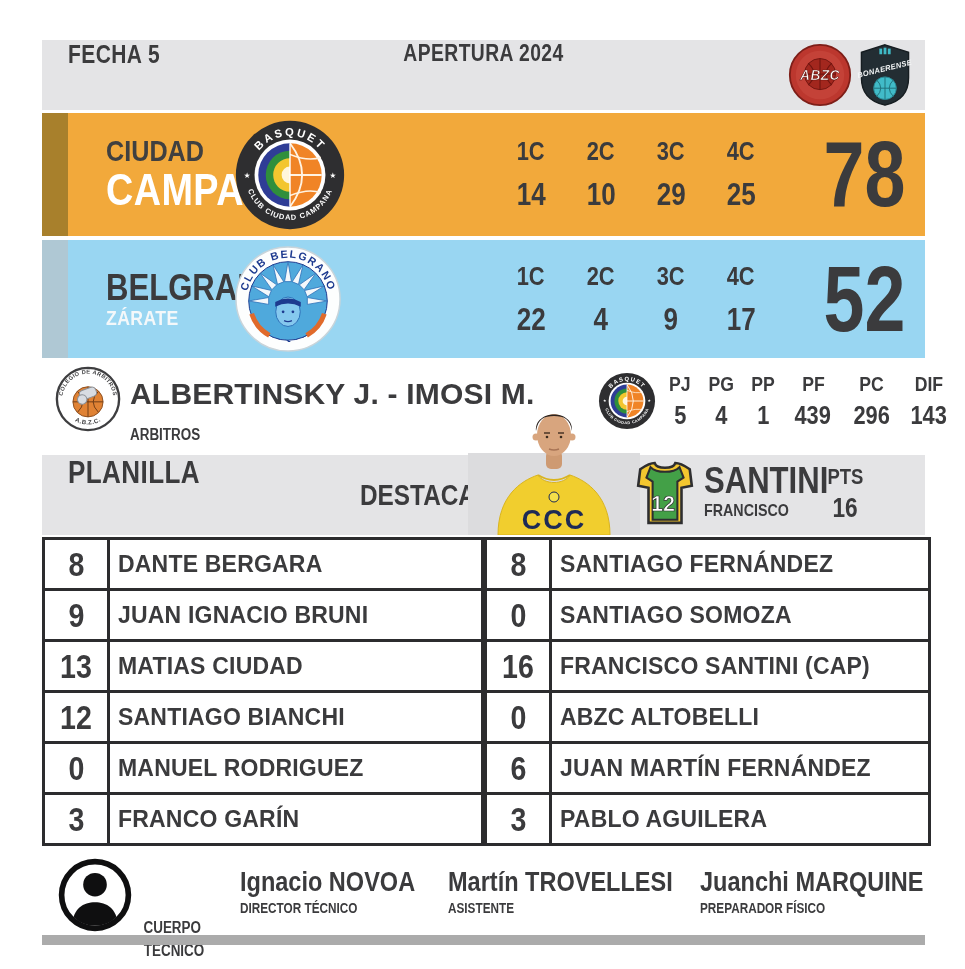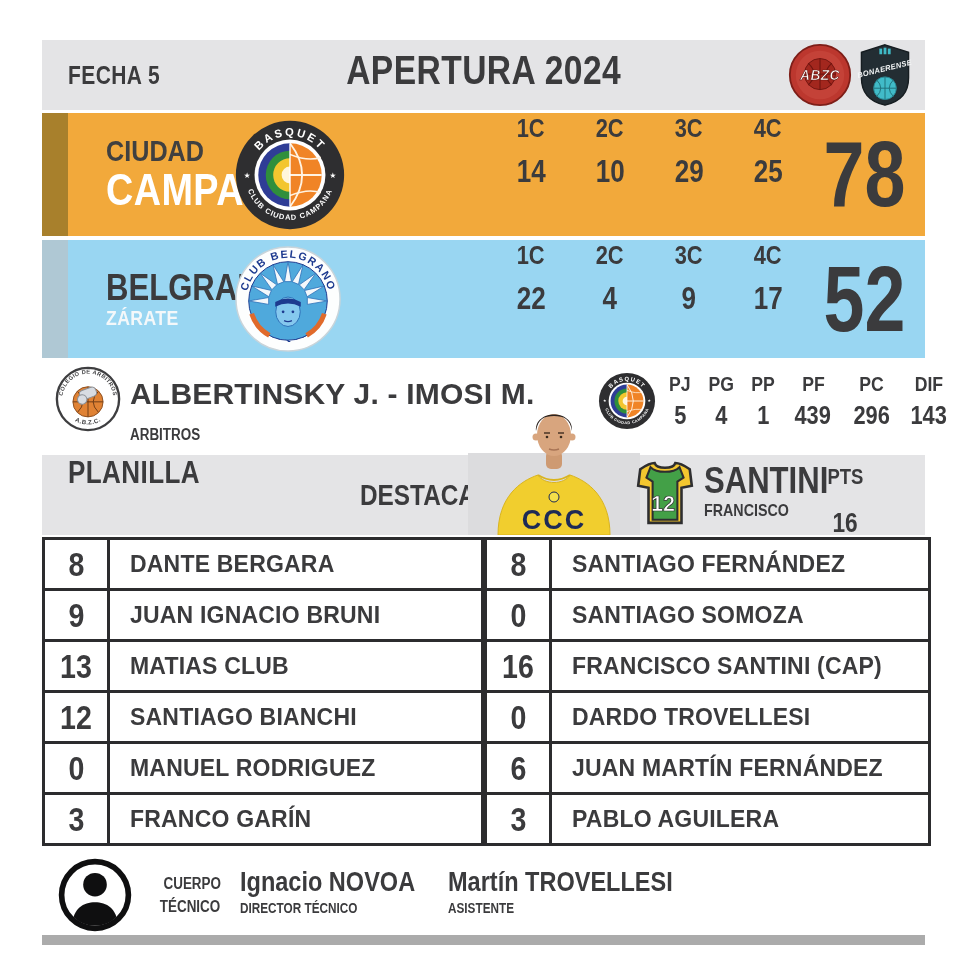--- a/index.html
+++ b/index.html
@@ -6,37 +6,37 @@
   .page{position:relative;width:965px;height:969px;background:#fff;overflow:hidden;
         font-family:"Liberation Sans",sans-serif;color:#3B3B3D;}
   .abs{position:absolute}
   
   .cx{display:inline-block;transform:scaleX(.84);transform-origin:0 50%;white-space:nowrap}
   .cxc{display:inline-block;transform:scaleX(.84);transform-origin:50% 50%;white-space:nowrap}
   .cxr{display:inline-block;transform:scaleX(.80);transform-origin:100% 50%;white-space:nowrap}
 
   
   .hdr{left:42px;top:40px;width:883px;height:70px;background:#E4E4E6}
-  .hdr-fecha{left:26px;top:0;height:70px;display:flex;align-items:center;font-size:25px;font-weight:bold;letter-spacing:.5px}
-  .hdr-title{left:0;top:0;width:100%;height:60px;display:flex;align-items:center;justify-content:center;font-size:40px;font-weight:bold;letter-spacing:.5px}
+  .hdr-fecha{left:26px;top:0;height:70px;display:flex;font-size:25px;font-weight:bold;letter-spacing:.5px}
+  .hdr-title{left:0;top:0;width:100%;height:60px;display:flex;justify-content:center;font-size:23px;font-weight:bold;letter-spacing:.5px}
 
   
   .tbar{left:42px;width:883px}
   .tbar1{top:113px;height:123px;background:#F2A93B}
   .tbar2{top:240px;height:118px;background:#99D6F2}
   .ttab{left:0;top:0;width:26px;height:100%}
   .ttab1{background:#A8802C}
   .ttab2{background:#AFC8D4}
   .tnames{left:64px;top:0;height:100%;display:flex;flex-direction:column;justify-content:center;line-height:1.02}
   .tcity1{font-size:30px;font-weight:bold;color:#404040}
   .tname1{font-size:45px;font-weight:bold;color:#fff;letter-spacing:.5px}
   .tcity2{font-size:37px;font-weight:bold;color:#3B3B3D}
   .tname2{font-size:21px;font-weight:bold;color:#F4F8FA;letter-spacing:.5px}
   .tlogo{left:192px;top:50%;transform:translateY(-50%);}
-  .quarters{left:454px;top:0;height:100%;display:flex;align-items:flex-start;gap:9px}
+  .quarters{left:454px;top:0;height:100%;display:flex;align-items:center;}
   .qcol{width:70px;display:flex;flex-direction:column;align-items:center;gap:10px}
   .qlab{font-size:26px;font-weight:bold}
   .qval{font-size:31px;font-weight:bold}
   .score{right:20px;top:0;height:100%;display:flex;align-items:center;font-size:92px;font-weight:bold;color:#3B3B3D}
 
   
   .refnames{font-size:30px;font-weight:bold;letter-spacing:.2px}
   .refrole{font-size:16px;font-weight:bold;margin-top:15px}
   .stats{left:660px;top:372px;display:flex}
   .scol{display:flex;flex-direction:column;align-items:center;gap:4px}
@@ -45,36 +45,36 @@
 
   
   .plbar{left:42px;top:455px;width:883px;height:80px;background:#E4E4E6}
   .pltitle{left:26px;top:0;height:80px;display:flex;align-items:flex-start;font-size:31px;font-weight:bold;letter-spacing:.5px}
   .dest{left:318px;top:0;height:80px;display:flex;align-items:center;font-size:29px;font-weight:bold}
   .photo{left:468px;top:393px;width:172px;height:142px;z-index:2}
   .jersey{left:632px;top:461px;z-index:3}
   .santini{left:704px;top:462px;line-height:1}
   .san-last{font-size:37px;font-weight:bold}
   .san-first{font-size:17px;font-weight:bold;margin-top:3px}
-  .ptsbox{left:818px;top:464px;width:54px;display:flex;flex-direction:column;align-items:center;gap:18px}
+  .ptsbox{left:818px;top:464px;width:54px;display:flex;flex-direction:column;align-items:center;gap:3px}
   .pts-lab{font-size:22px;font-weight:bold}
   .pts-val{font-size:27px;font-weight:bold}
 
   
   .rtable{top:537px;border:3px solid #2C2C2E;background:#fff}
   .rt-left{left:42px;width:436px}
   .rt-right{left:484px;width:441px}
   .trow{display:flex;height:48px;border-bottom:3px solid #2C2C2E}
   .trow:last-child{border-bottom:none}
   .tnum{width:62px;border-right:3px solid #2C2C2E;display:flex;align-items:center;justify-content:center;
         font-size:34px;font-weight:bold}
-  .tpname{flex:1;display:flex;align-items:center;padding-left:20px;font-size:23px;font-weight:bold;letter-spacing:.2px}
-
-  
-  .cuerpo{left:138px;top:872px;width:88px;text-align:right;font-size:16px;font-weight:bold;line-height:1.45}
+  .tpname{flex:1;display:flex;align-items:center;padding-left:8px;font-size:23px;font-weight:bold;letter-spacing:.2px}
+
+  
+  .cuerpo{left:138px;top:916px;width:88px;text-align:left;font-size:16px;font-weight:bold;line-height:1.45}
   .member{top:868px;line-height:1}
   .mname{font-size:28px;font-weight:bold}
   .mrole{font-size:14px;font-weight:bold;margin-top:5px}
   .strip{left:42px;top:935px;width:883px;height:10px;background:#ABABAB}
 
   svg text{font-family:"Liberation Sans",sans-serif}
 </style>
 </head>
 <body>
 
@@ -330,21 +330,21 @@
     <div class="trow">
       <div class="tnum">
           <span class="cxc">9</span>
         </div>
       <div class="tpname">JUAN IGNACIO BRUNI</div>
     </div>
     <div class="trow">
       <div class="tnum">
           <span class="cxc">13</span>
         </div>
-      <div class="tpname">MATIAS CLUB</div>
+      <div class="tpname">MATIAS CIUDAD</div>
     </div>
     <div class="trow">
       <div class="tnum">
           <span class="cxc">12</span>
         </div>
       <div class="tpname">SANTIAGO BIANCHI</div>
     </div>
     <div class="trow">
       <div class="tnum">
           <span class="cxc">0</span>
@@ -374,21 +374,21 @@
     <div class="trow">
       <div class="tnum">
           <span class="cxc">16</span>
         </div>
       <div class="tpname">FRANCISCO SANTINI (CAP)</div>
     </div>
     <div class="trow">
       <div class="tnum">
           <span class="cxc">0</span>
         </div>
-      <div class="tpname">DARDO TROVELLESI</div>
+      <div class="tpname">ABZC ALTOBELLI</div>
     </div>
     <div class="trow">
       <div class="tnum">
           <span class="cxc">6</span>
         </div>
       <div class="tpname">JUAN MARTÍN FERNÁNDEZ</div>
     </div>
     <div class="trow">
       <div class="tnum">
           <span class="cxc">3</span>
@@ -414,16 +414,20 @@
     <div><span class="cxc">TÉCNICO</span></div>
   </div>
   <div class="abs member" style="left:240px">
     <div class="mname"><span class="cx">Ignacio NOVOA</span></div>
     <div class="mrole"><span class="cx">DIRECTOR TÉCNICO</span></div>
   </div>
   <div class="abs member" style="left:448px">
     <div class="mname"><span class="cx">Martín TROVELLESI</span></div>
     <div class="mrole"><span class="cx">ASISTENTE</span></div>
   </div>
+  <div class="abs member" style="left:700px">
+    <div class="mname"><span class="cx">Juanchi MARQUINE</span></div>
+    <div class="mrole"><span class="cx">PREPARADOR FÍSICO</span></div>
+  </div>
 
   <div class="abs strip"></div>
 
 </div>
 
 </body></html>

